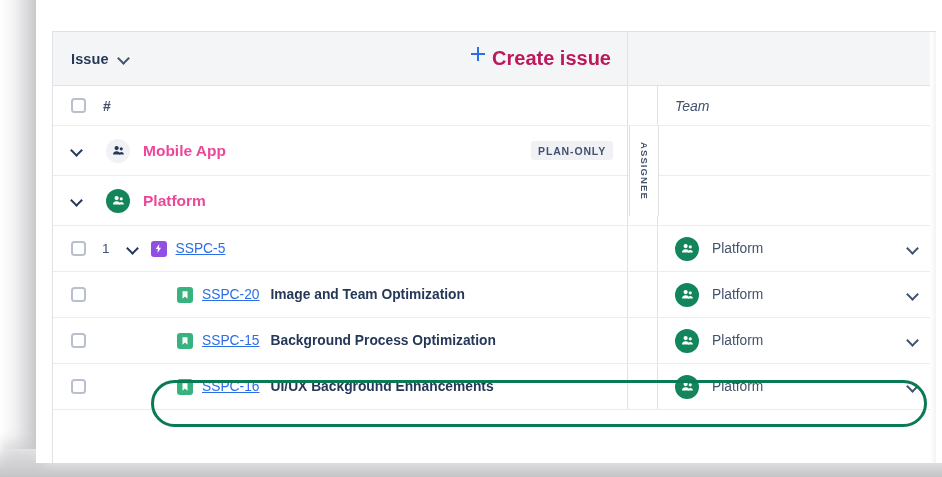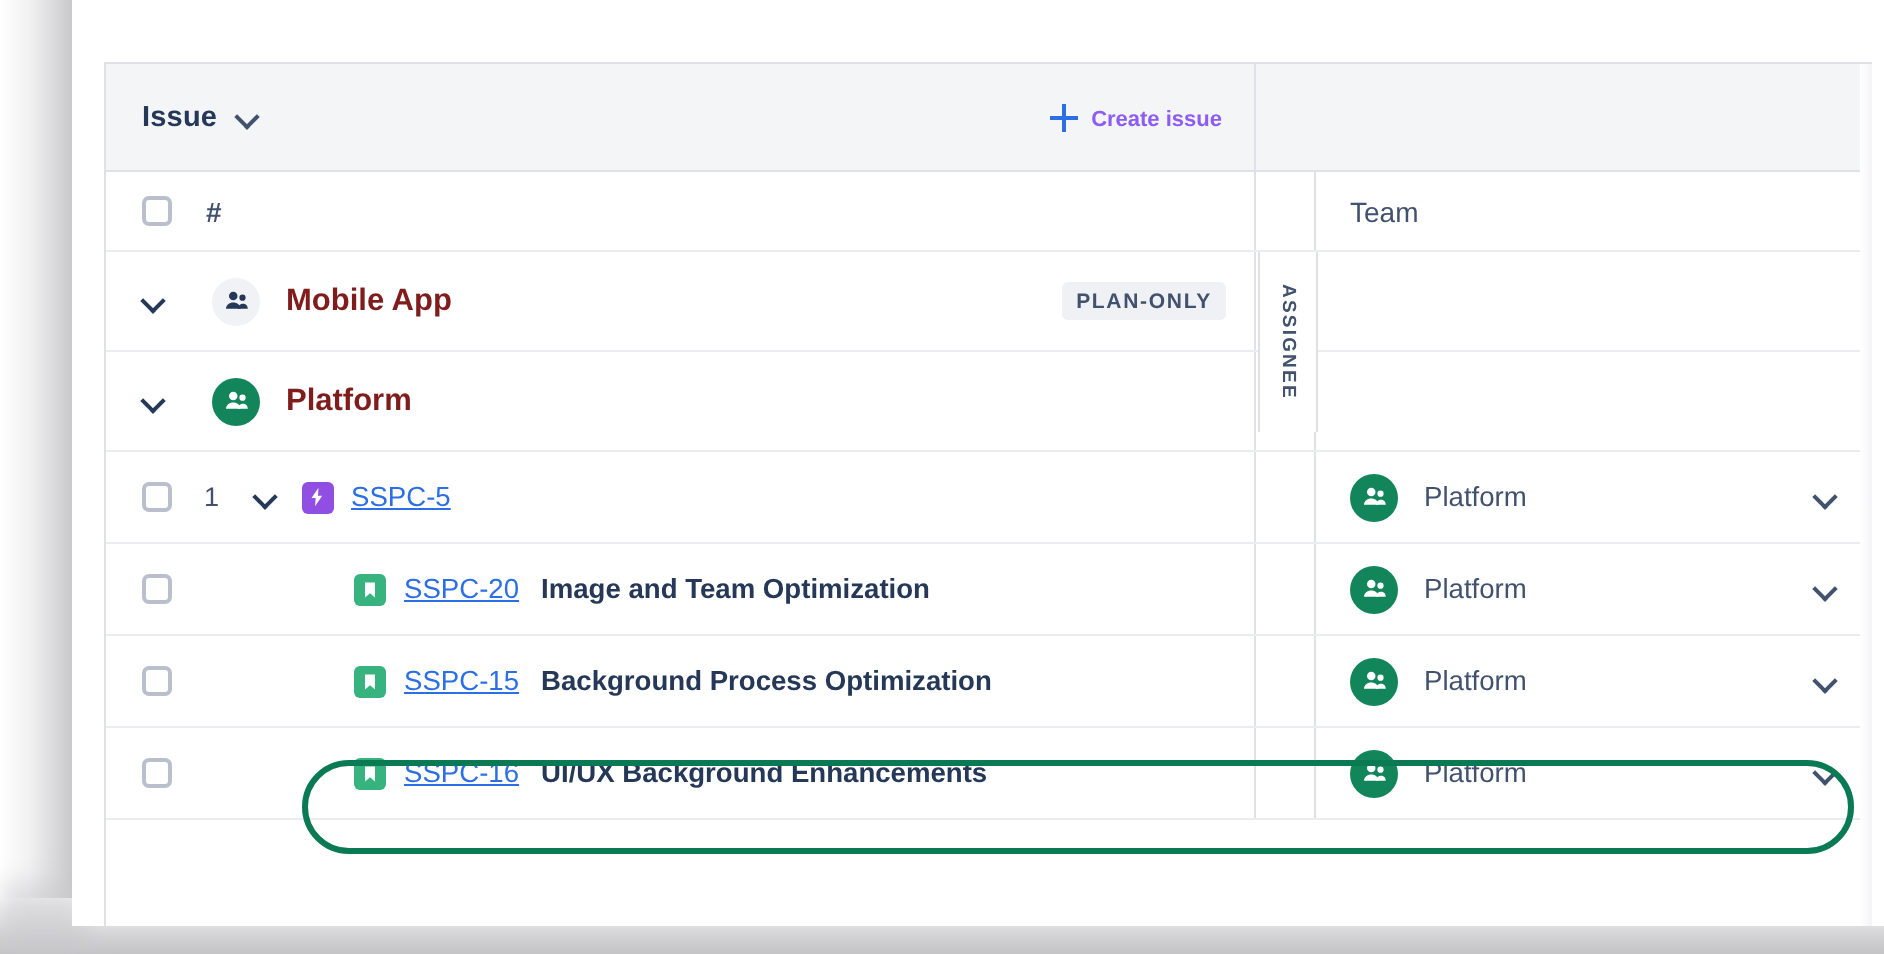--- a/index.html
+++ b/index.html
@@ -109,24 +109,24 @@
     left: 1px; top: 2px;
     width: 7px; height: 7px;
     border-right: 2px solid #42526e;
     border-bottom: 2px solid #42526e;
     transform: rotate(45deg);
   }
   .spacer { flex: 1; }
 
   .create-issue {
     display: flex;
-    align-items: flex-end;
+    align-items: flex-start;
     gap: 7px;
-    color: #8b5cf6;
-    font-size: 11px;
+    color: #be185d;
+    font-size: 20px;
     font-weight: 700;
     cursor: pointer;
     white-space: nowrap;
   }
   .plus-ic {
     position: relative;
     width: 14px; height: 14px;
     flex: none;
   }
   .plus-ic::before, .plus-ic::after {
@@ -235,20 +235,21 @@
   .hash {
     margin-left: 17px;
     font-size: 14px;
     font-weight: 700;
     color: #42526e;
   }
   .team-head {
     font-size: 14px;
     color: #42526e;
     font-weight: 400;
+    font-style: italic;
   }
 
   
   .row-chev {
     width: 14px; height: 14px;
     position: relative;
     flex: none;
     cursor: pointer;
   }
   .row-chev::before {
@@ -270,21 +271,21 @@
     align-items: center;
     justify-content: center;
   }
   .avatar.grey  { background: #f1f2f5; }
   .avatar.green { background: #12855b; }
   .avatar svg { display: block; }
 
   .group-name {
     font-size: 15.5px;
     font-weight: 700;
-    color: #7f1d1d;
+    color: #ec4899;
     white-space: nowrap;
   }
 
   .badge {
     font-size: 10.5px;
     font-weight: 700;
     letter-spacing: .85px;
     color: #42526e;
     background: #f0f1f4;
     border-radius: 3px;

